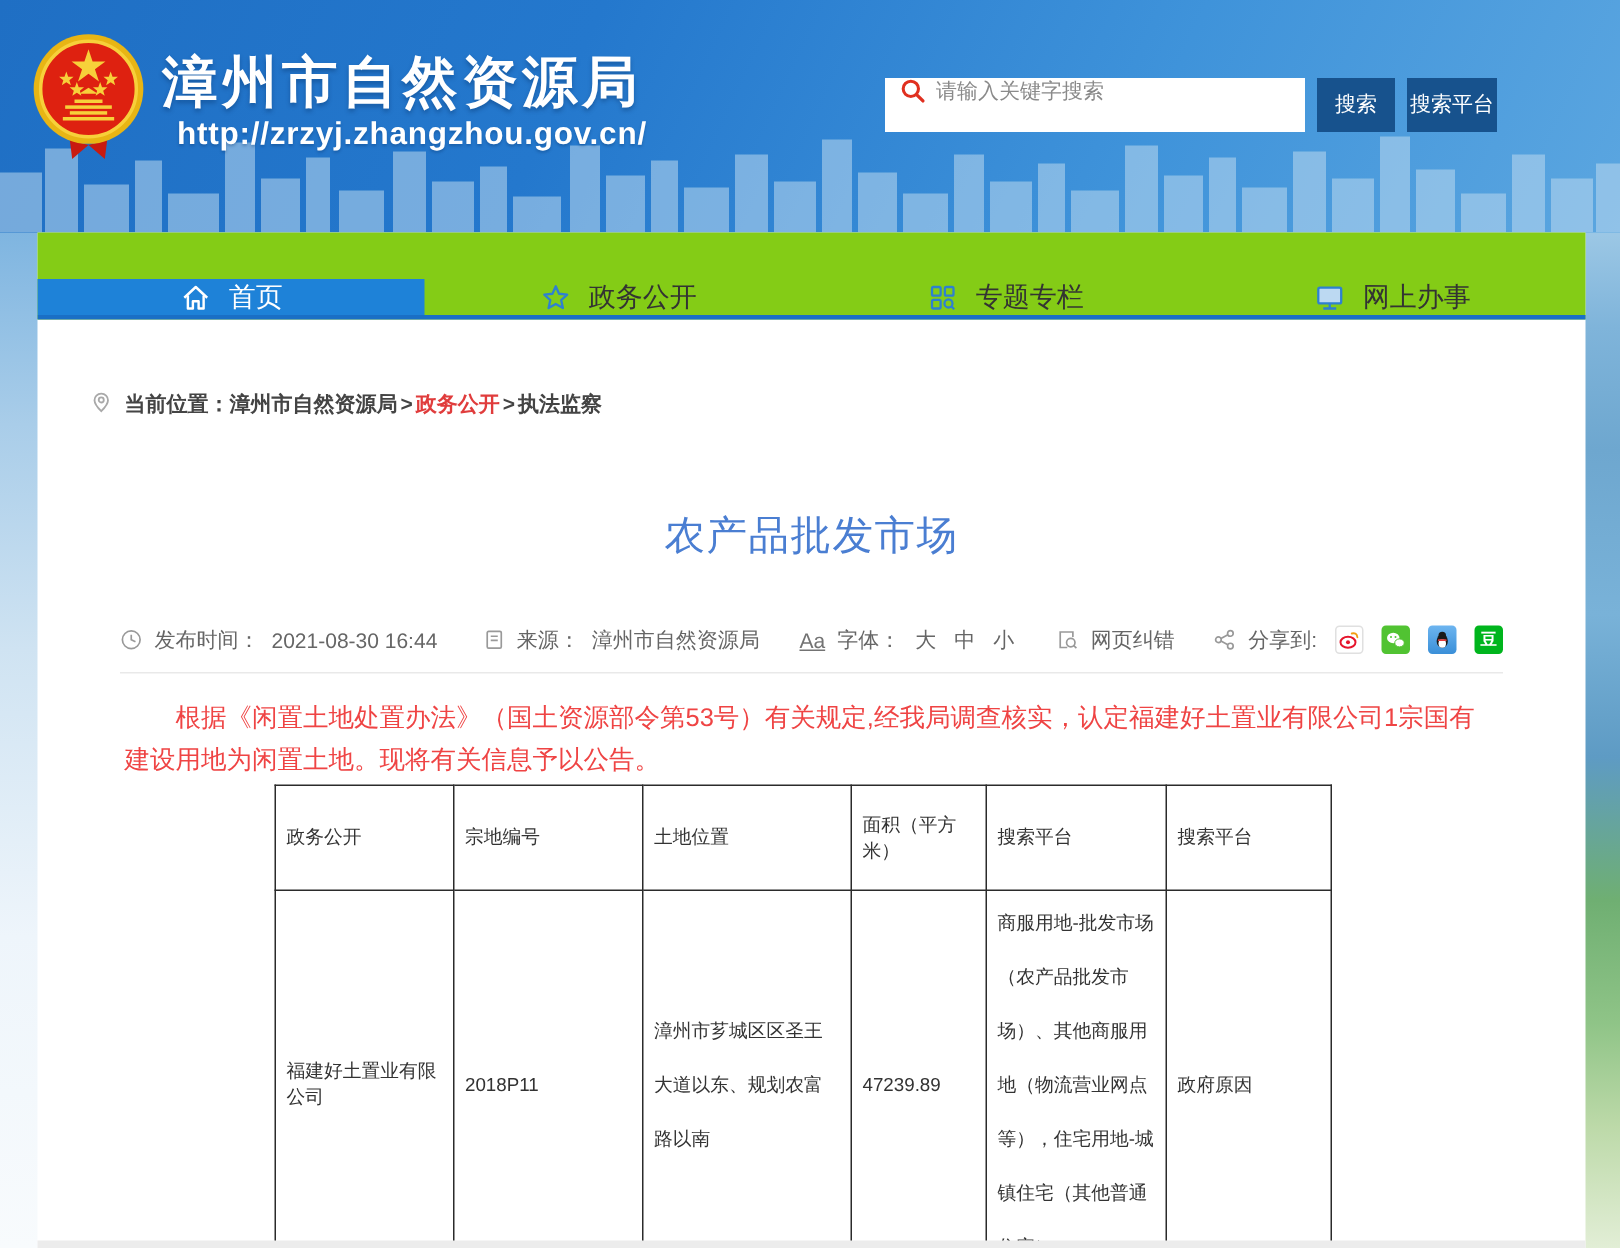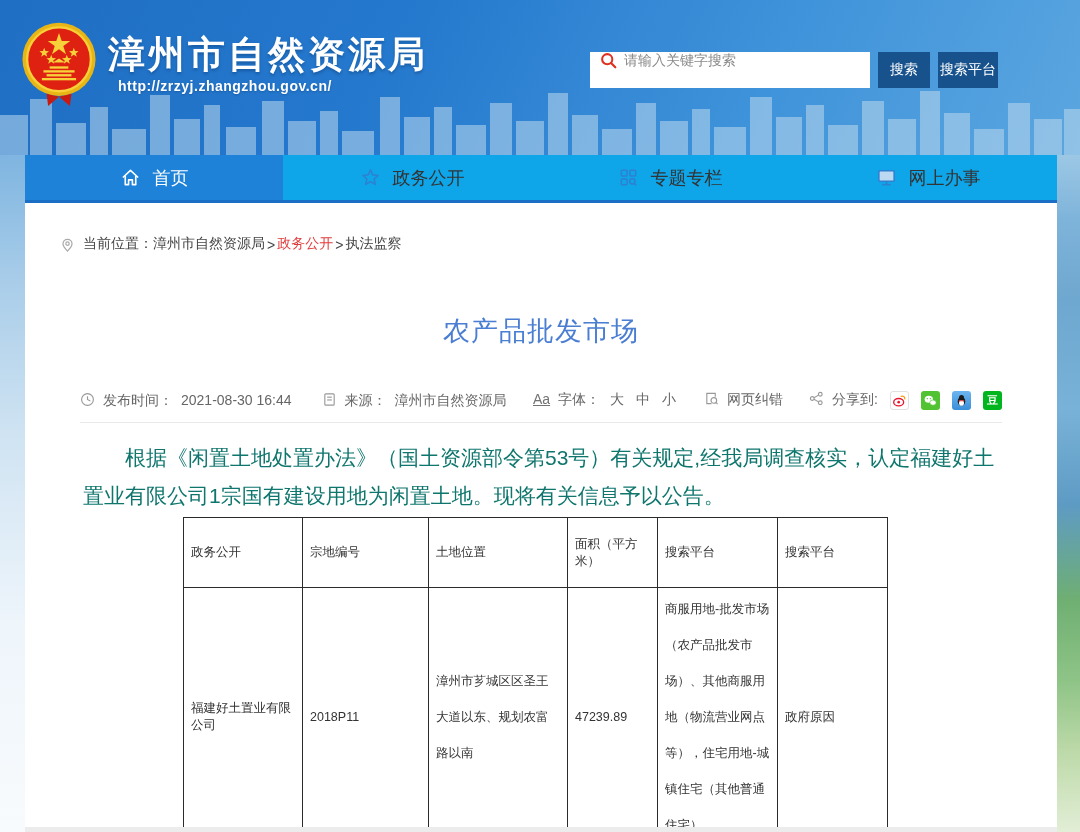--- a/index.html
+++ b/index.html
@@ -12,68 +12,68 @@
   .scenic-right { position:absolute; top:150px; right:0; width:24px; height:682px;
     background:linear-gradient(180deg,#9ec9e6 0%,#7fb4da 10%,#6ea7cf 22%,#79b2d8 38%,#5e9bc4 52%,#6faf72 66%,#8fc487 78%,#bcd9a8 88%,#e2eed6 100%); }
 
   
   .site-header { position:absolute; top:0; left:0; width:1080px; height:155px;
     background:linear-gradient(115deg,#1f6fc4 0%,#2478cd 35%,#3f93da 70%,#5ba6e0 100%); overflow:hidden; }
   .cityscape { position:absolute; bottom:0; left:0; width:1080px; height:70px; opacity:.55; }
   .emblem { position:absolute; left:20px; top:22px; width:78px; height:84px; }
   .site-title { position:absolute; left:108px; top:30px; color:#fff; font-size:37px; font-weight:bold; letter-spacing:3px;
     text-shadow:0 2px 3px rgba(0,40,90,.35); }
-  .site-url { position:absolute; left:118px; top:78px; color:#fff; font-size:14px; font-weight:bold; letter-spacing:.5px;
+  .site-url { position:absolute; left:118px; top:78px; color:#fff; font-size:21px; font-weight:bold; letter-spacing:.5px;
     text-shadow:0 1px 2px rgba(0,40,90,.3); }
   .search-wrap { position:absolute; left:590px; top:52px; display:flex; height:36px; }
   .search-box { width:280px; height:36px; background:#fff; display:flex; align-items:flex-start; padding:0 10px; }
   .search-box input { border:none; outline:none; flex:1; font-size:14px; color:#333;
     font-family:"Liberation Sans","DejaVu Sans",sans-serif; }
   .search-box input::placeholder { color:#8a8a8a; }
   .mag-icon { width:17px; height:17px; margin-right:7px; flex:none; }
   .btn-search { margin-left:8px; width:52px; height:36px; background:#17528d; color:#fff; border:none; font-size:14px;
     cursor:pointer; font-family:inherit; }
   .btn-platform { margin-left:8px; width:60px; height:36px; background:#17528d; color:#fff; border:none; font-size:14px;
     cursor:pointer; font-family:inherit; }
 
   
   .page-card { position:absolute; left:25px; top:155px; width:1032px; height:677px; background:#fff; }
 
   
-  .nav-bar { display:flex; height:48px; background:#0ea5e9; border-bottom:3px solid #1a6fc5; }
+  .nav-bar { display:flex; height:58px; background:#84cc16; border-bottom:3px solid #1a6fc5;align-items:flex-end; }
   .nav-tab { flex:1; display:flex; align-items:center; justify-content:center; gap:12px; font-size:18px; color:#333;
     cursor:pointer; }
   .nav-tab.active { background:#1e82d8; color:#fff; }
   .nav-tab svg { width:21px; height:21px; }
 
   
-  .breadcrumb { margin:32px 0 0 35px; display:flex; align-items:flex-end; font-size:14px; color:#444; }
+  .breadcrumb { margin:48px 0 0 35px; display:flex; align-items:flex-start; font-size:14px; color:#444;font-weight:bold; }
   .breadcrumb svg { width:15px; height:15px; margin-right:8px; }
   .crumb-red { color:#e03c3c; }
   .crumb-sep { margin:0 2px; }
 
   
   .article-title { margin-top:60px; text-align:center; font-size:27px; font-weight:500; color:#4a7ed2; letter-spacing:1px; }
   .meta-row { margin:42px 55px 0 55px; display:flex; align-items:center; justify-content:space-between;
     font-size:14px; color:#666; padding-bottom:12px; border-bottom:1px solid #e9e9e9; }
-  .meta-left, .meta-right { display:flex; align-items:flex-start; gap:8px; }
+  .meta-left, .meta-right { display:flex; align-items:center; gap:8px; }
   .meta-left .gap { width:14px; }
   .meta-right .gap { width:10px; }
   .meta-icon { width:15px; height:15px; }
   .aa { text-decoration:underline; color:#737373; }
   .font-size-opt { cursor:pointer; margin:0 2px; }
   .share-brand { width:19px; height:19px; border-radius:3px; display:inline-flex; align-items:center; justify-content:center;
     margin-left:4px; cursor:pointer; }
   .brand-weibo { background:#fff; border:1px solid #e0e0e0; }
   .brand-wechat { background:#51c332; }
   .brand-qq { background:linear-gradient(180deg,#6db5f0,#3a8fd8); }
   .brand-douban { background:#00b51d; color:#fff; font-size:11px; font-weight:bold; }
 
   
-  .article-body { margin:16px 58px 0 58px; font-size:21px; color:#0f766e; line-height:38px; text-indent:2em; }
+  .article-body { margin:16px 58px 0 58px; font-size:17px; color:#ef4444; line-height:28px; text-indent:2em; }
 
   
   .land-table { margin-left:158px; margin-top:2px; border-collapse:collapse; table-layout:fixed; }
   .land-table th, .land-table td { border:1px solid #2b2b2b; font-weight:normal; text-align:left;
     font-size:12.5px; color:#333; padding:3px 7px; vertical-align:middle; word-break:break-all; }
   .land-table th { height:70px; }
   .land-table td { height:206px; }
   .cell-tall { line-height:36px; }
   .footer-strip { position:absolute; left:0; bottom:0; width:1032px; height:5px; background:#ececec; }
 </style>

